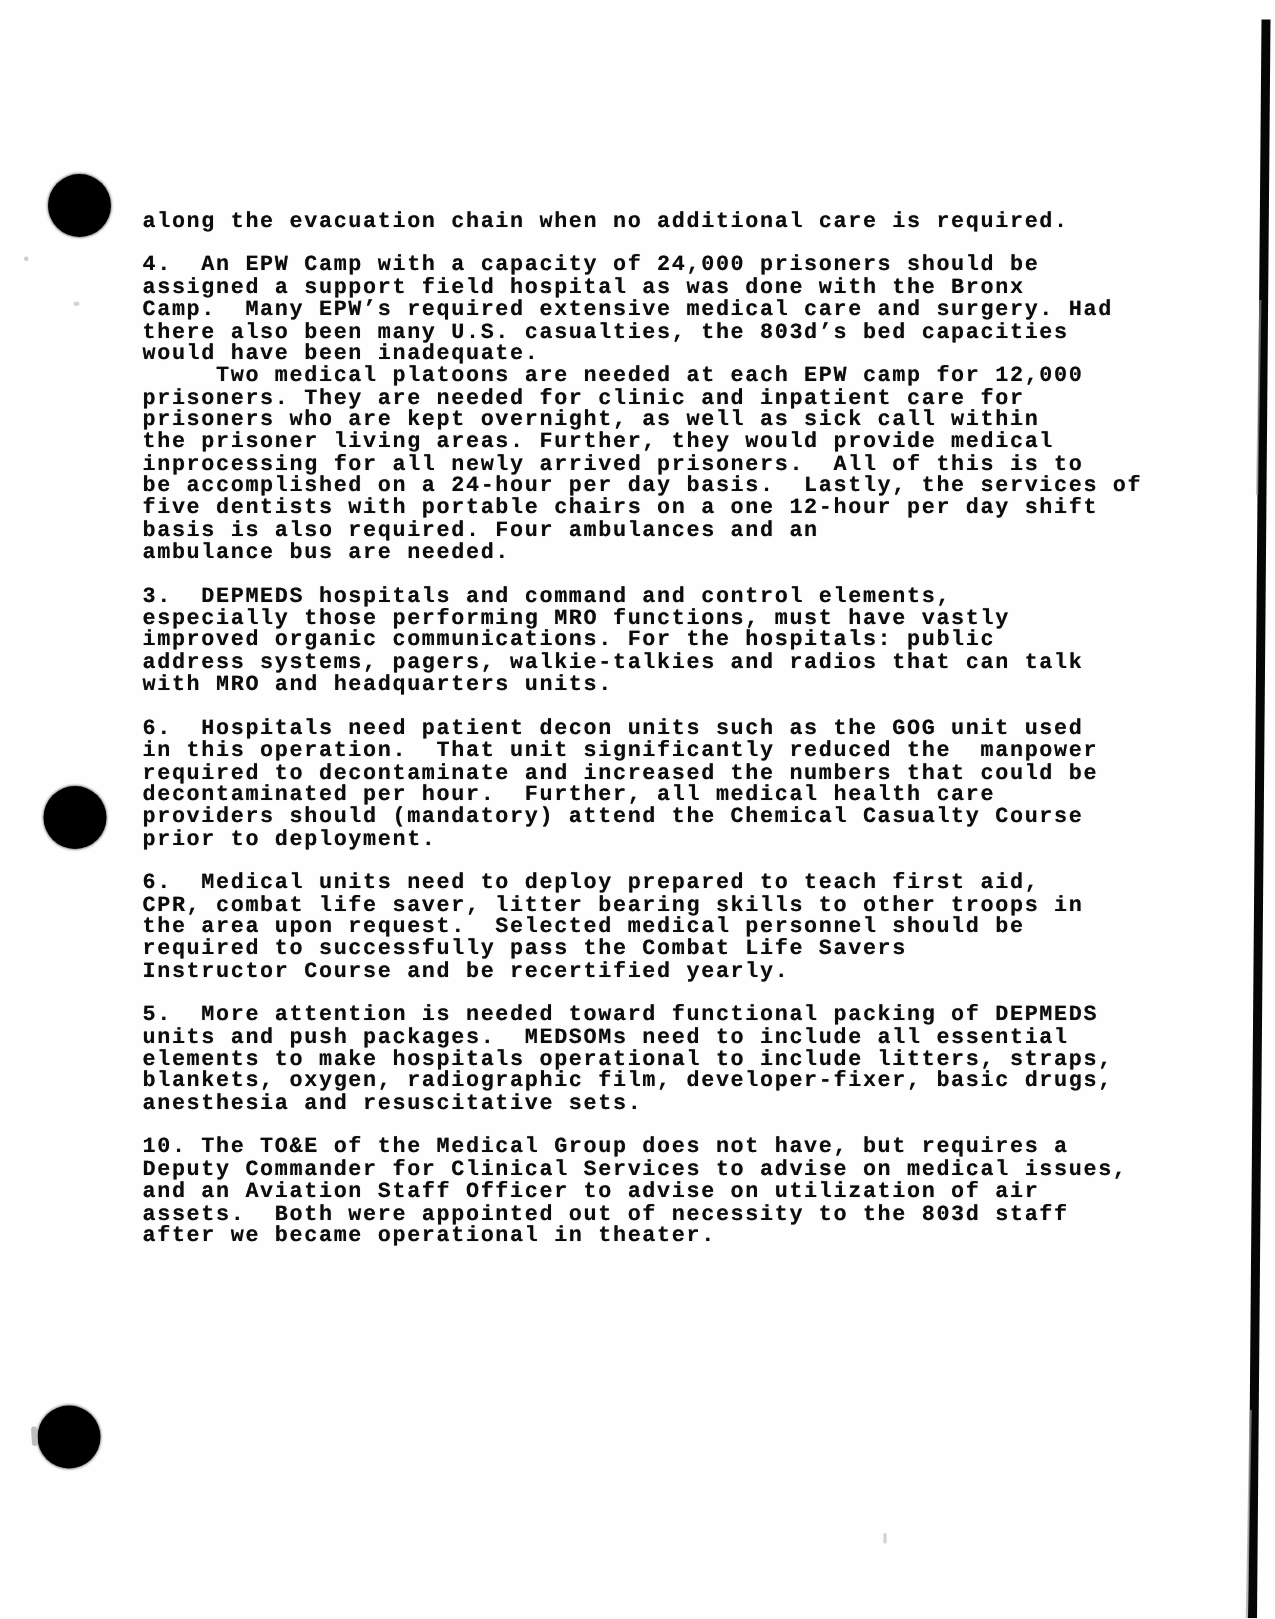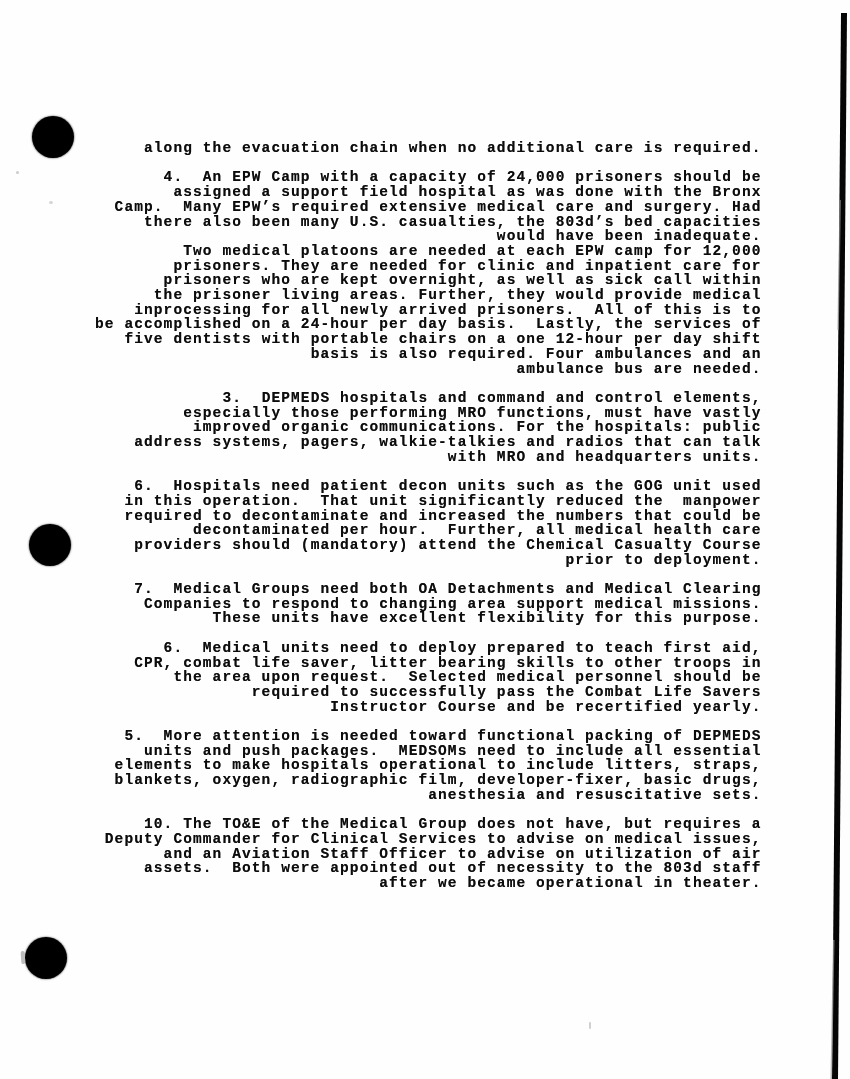--- a/index.html
+++ b/index.html
@@ -7,21 +7,20 @@
     margin: 0;
     padding: 0;
     background: #ffffff;
   }
   .page {
     position: relative;
     width: 850px;
     height: 1079px;
     background: #fefefe;
     overflow: hidden;
-    text-align: right;
   }
   .text-block {
     position: absolute;
     left: 95px;
     top: 141px;
     font-family: "Liberation Mono", "DejaVu Sans Mono", monospace;
     font-weight: 700;
     font-size: 14.5px;
     line-height: 14.7px;
     letter-spacing: 1.1px;
@@ -99,23 +98,20 @@
 especially those performing MRO functions, must have vastly
 improved organic communications. For the hospitals: public
 address systems, pagers, walkie-talkies and radios that can talk
 with MRO and headquarters units.</p>
     <p class="para">6.  Hospitals need patient decon units such as the GOG unit used
 in this operation.  That unit significantly reduced the  manpower
 required to decontaminate and increased the numbers that could be
 decontaminated per hour.  Further, all medical health care
 providers should (mandatory) attend the Chemical Casualty Course
 prior to deployment.</p>
-    <p class="para">7.  Medical Groups need both OA Detachments and Medical Clearing
-Companies to respond to changing area support medical missions.
-These units have excellent flexibility for this purpose.</p>
     <p class="para">6.  Medical units need to deploy prepared to teach first aid,
 CPR, combat life saver, litter bearing skills to other troops in
 the area upon request.  Selected medical personnel should be
 required to successfully pass the Combat Life Savers
 Instructor Course and be recertified yearly.</p>
     <p class="para">5.  More attention is needed toward functional packing of DEPMEDS
 units and push packages.  MEDSOMs need to include all essential
 elements to make hospitals operational to include litters, straps,
 blankets, oxygen, radiographic film, developer-fixer, basic drugs,
 anesthesia and resuscitative sets.</p>

